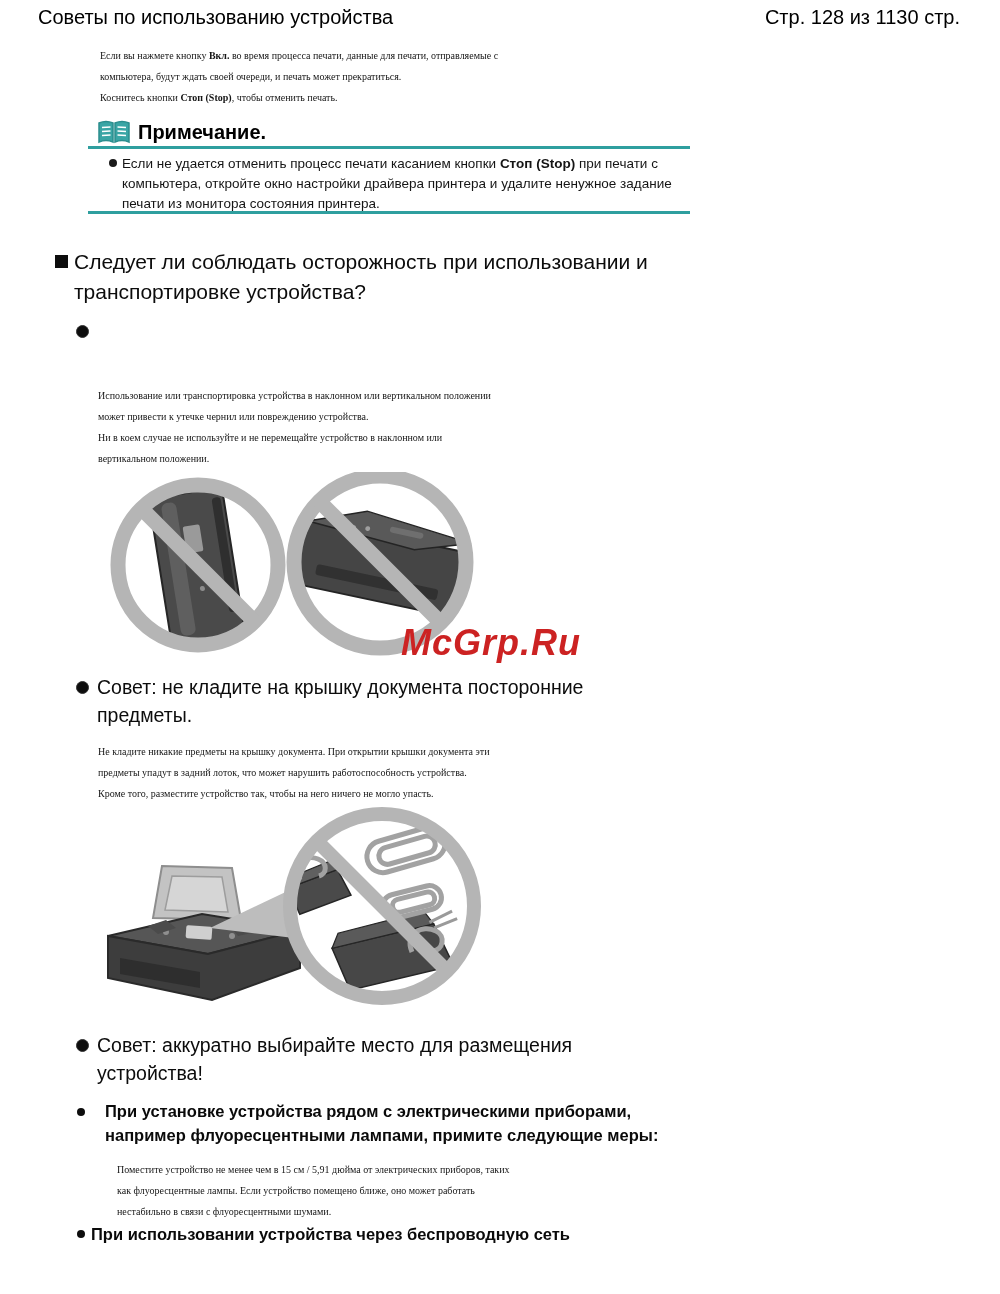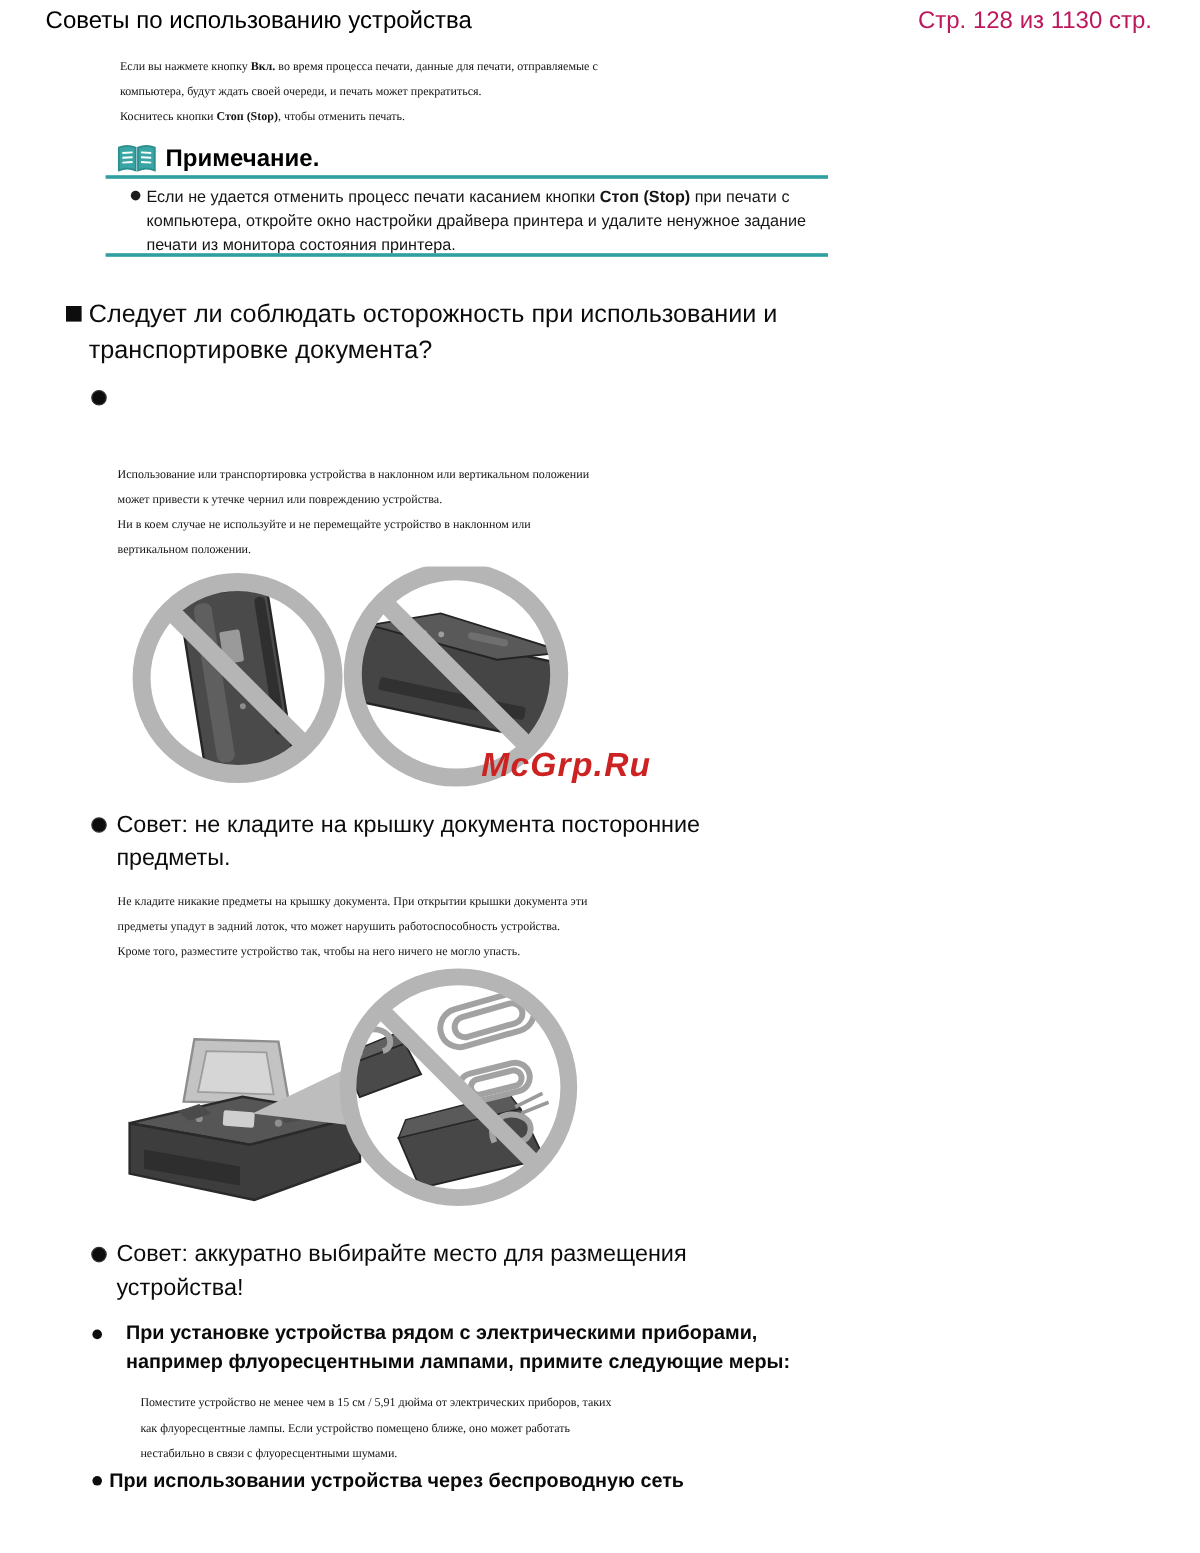--- a/index.html
+++ b/index.html
@@ -5,21 +5,21 @@
   * { margin:0; padding:0; box-sizing:border-box; }
   html,body { background:#ffffff; }
   .page {
     position:relative; width:1000px; height:1294px; background:#ffffff;
     font-family:"Liberation Sans", sans-serif; color:#111; overflow:hidden;
   }
   .abs { position:absolute; }
   .preline { white-space:pre-line; }
 
   .hdr-title { left:38px; top:6px; font-size:20px; color:#000;text-align:center; }
-  .hdr-page  { right:40px; top:6px; font-size:20px; color:#be185d; }
+  .hdr-page  { right:40px; top:6px; font-size:20px; color:#000000; }
 
   .body-text { font-size:10px; line-height:21px; color:#151515;font-family:Liberation Serif, serif; }
   .intro { left:100px; top:45px; width:760px; }
 
   
   .note { left:88px; top:116px; width:602px; height:100px; }
   .note-icon { left:10px; top:4px; width:32px; height:25px; }
   .note-title { left:50px; top:5px; font-size:20px; font-weight:bold; color:#000; }
   .note-rule { left:0; width:602px; height:3px; background:#2f9f9f; }
   .rule-top { top:30px; }
@@ -37,21 +37,21 @@
   .tb3 { left:76px; top:1039px; } .th3 { left:97px; top:1031px; width:620px; }
 
   .para2 { left:98px; top:385px; width:780px; }
   .para3 { left:98px; top:741px; width:780px; }
   .para4 { left:117px; top:1159px; width:720px; }
 
   .fig1 { left:105px; top:472px; width:370px; height:184px; }
   .fig2 { left:100px; top:806px; width:408px; height:208px; }
 
   .watermark {
-    left:401px; top:622px; font-size:28px; font-style:italic; font-weight:700;
+    left:401px; top:622px; font-size:36px; font-style:italic; font-weight:700;
     color:#cc2222; letter-spacing:1px; z-index:5;
   }
 
   .sub-bullet { width:8px; height:8px; border-radius:50%; background:#0d0d0d; }
   .sb1 { left:77px; top:1108px; } .sb2 { left:77px; top:1230px; }
   .sub-heading { font-size:16.5px; line-height:24px; font-weight:bold; color:#0a0a0a; }
   .sh1 { left:105px; top:1099px; width:720px; }
   .sh2 { left:91px; top:1222px; width:760px; }
 </style>
 </head>
@@ -83,21 +83,21 @@
     <div class="abs note-rule rule-top"></div>
     <div class="abs note-bullet"></div>
     <div class="abs preline note-body"><span>Если не удается отменить процесс печати касанием кнопки </span><b>Стоп (Stop)</b><span> при печати с
 компьютера, откройте окно настройки драйвера принтера и удалите ненужное задание
 печати из монитора состояния принтера.</span></div>
     <div class="abs note-rule rule-bottom"></div>
   </div>
 
   <div class="abs sq-bullet"></div>
   <div class="abs preline main-heading">Следует ли соблюдать осторожность при использовании и
-транспортировке документа?</div>
+транспортировке устройства?</div>
 
   <div class="abs tip-bullet tb1"></div>
   <div class="abs body-text preline para2">Использование или транспортировка устройства в наклонном или вертикальном положении
 может привести к утечке чернил или повреждению устройства.
 Ни в коем случае не используйте и не перемещайте устройство в наклонном или
 вертикальном положении.</div>
 
   <svg class="abs fig1" viewBox="0 0 370 184">
 
     <g transform="translate(93,95) rotate(-9)">

